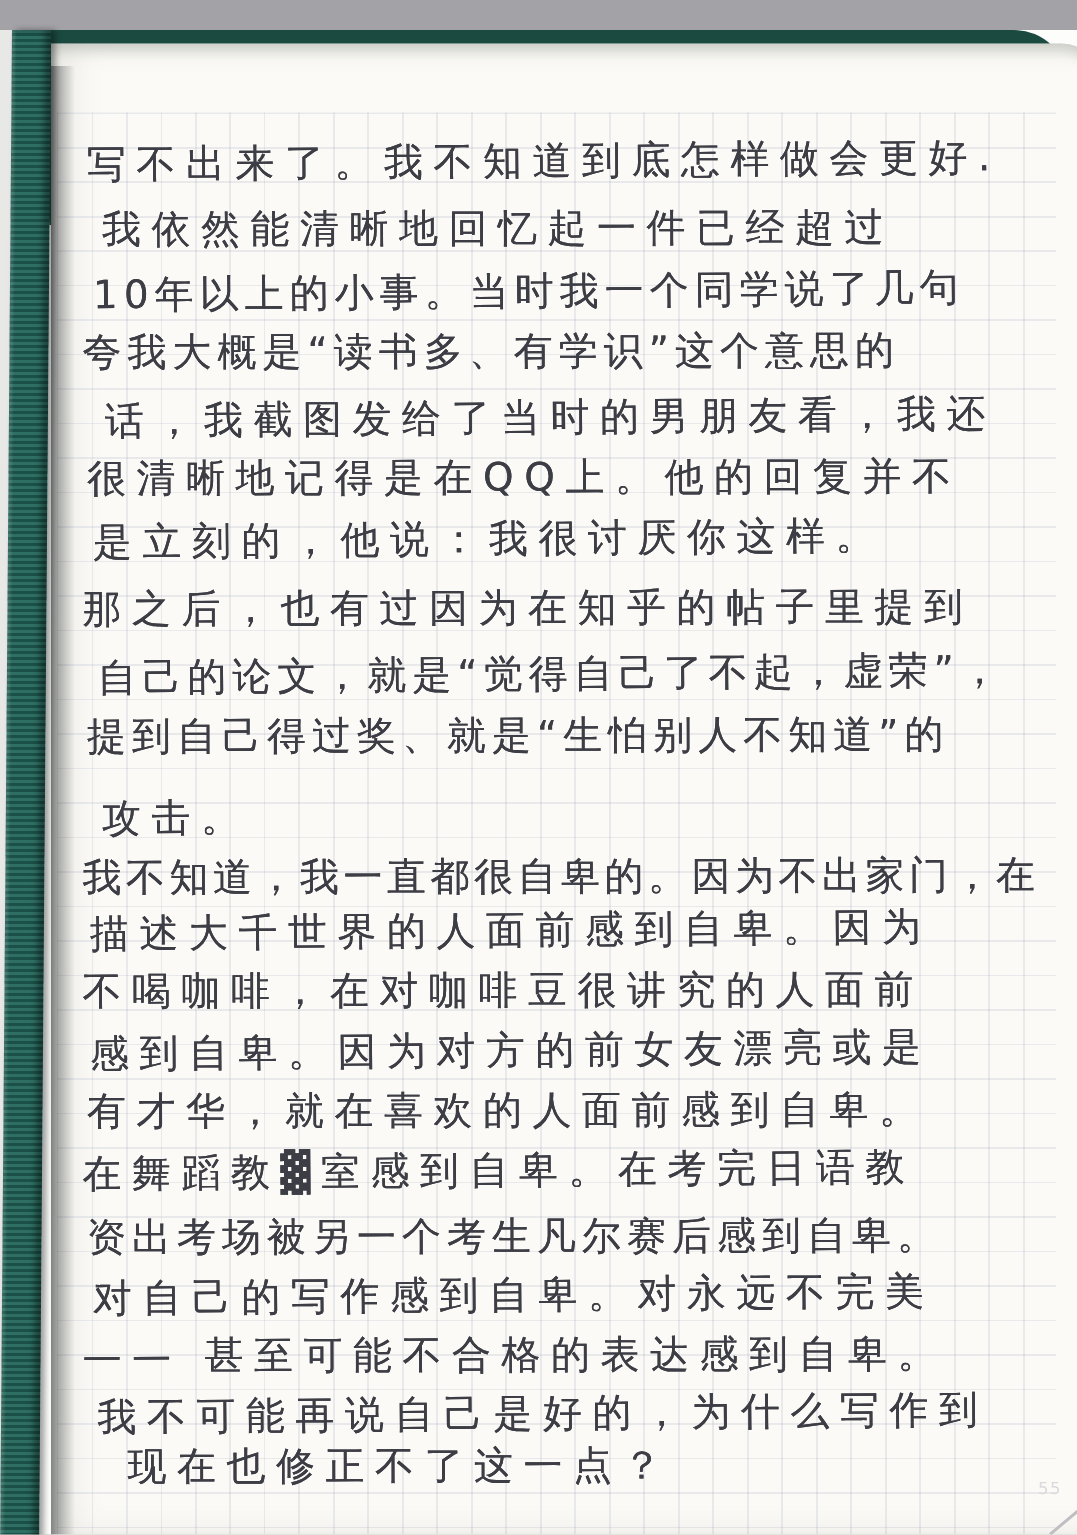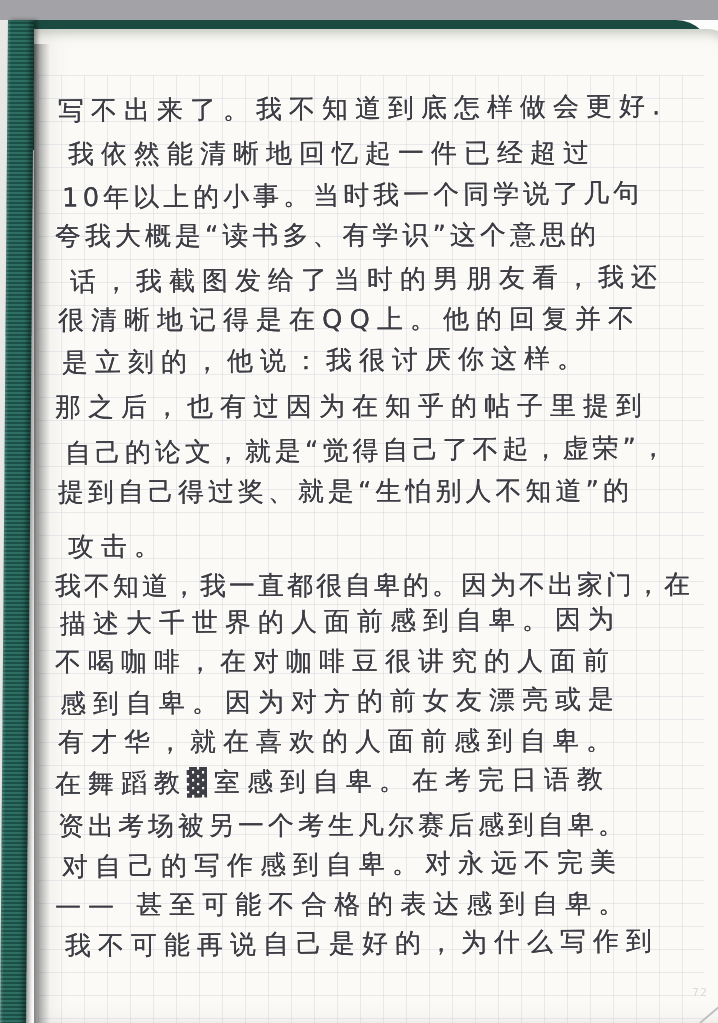--- a/index.html
+++ b/index.html
@@ -78,23 +78,24 @@
       <div class="ln t3" style="left:21px;top:543px;">我不知道，我一直都很自卑的。因为不出家门，在</div>
       <div class="ln" style="left:26px;top:579px;">描述大千世界的人面前感到自卑。因为</div>
       <div class="ln" style="left:21px;top:619px;">不喝咖啡，在对咖啡豆很讲究的人面前</div>
       <div class="ln" style="left:26px;top:659px;">感到自卑。因为对方的前女友漂亮或是</div>
       <div class="ln" style="left:24px;top:699px;">有才华，就在喜欢的人面前感到自卑。</div>
       <div class="ln" style="left:21px;top:739px;">在舞蹈教▓室感到自卑。在考完日语教</div>
       <div class="ln t4" style="left:24px;top:783px;">资出考场被另一个考生凡尔赛后感到自卑。</div>
       <div class="ln" style="left:28px;top:822px;">对自己的写作感到自卑。对永远不完美</div>
       <div class="ln" style="left:21px;top:862px;">—— 甚至可能不合格的表达感到自卑。</div>
       <div class="ln" style="left:31px;top:901px;">我不可能再说自己是好的，为什么写作到</div>
+      <div class="ln" style="left:51px;top:936px;">现在也修正不了这一点？</div>
     </div>
 
-    <div class="pageno">72</div>
+    <div class="pageno">55</div>
     <div class="artifact"></div>
   </div>
 
   <div class="gutter"></div>
   <div class="left-sliver"></div>
   <div class="ribbon"></div>
 
 </div>
 
 </body></html>

